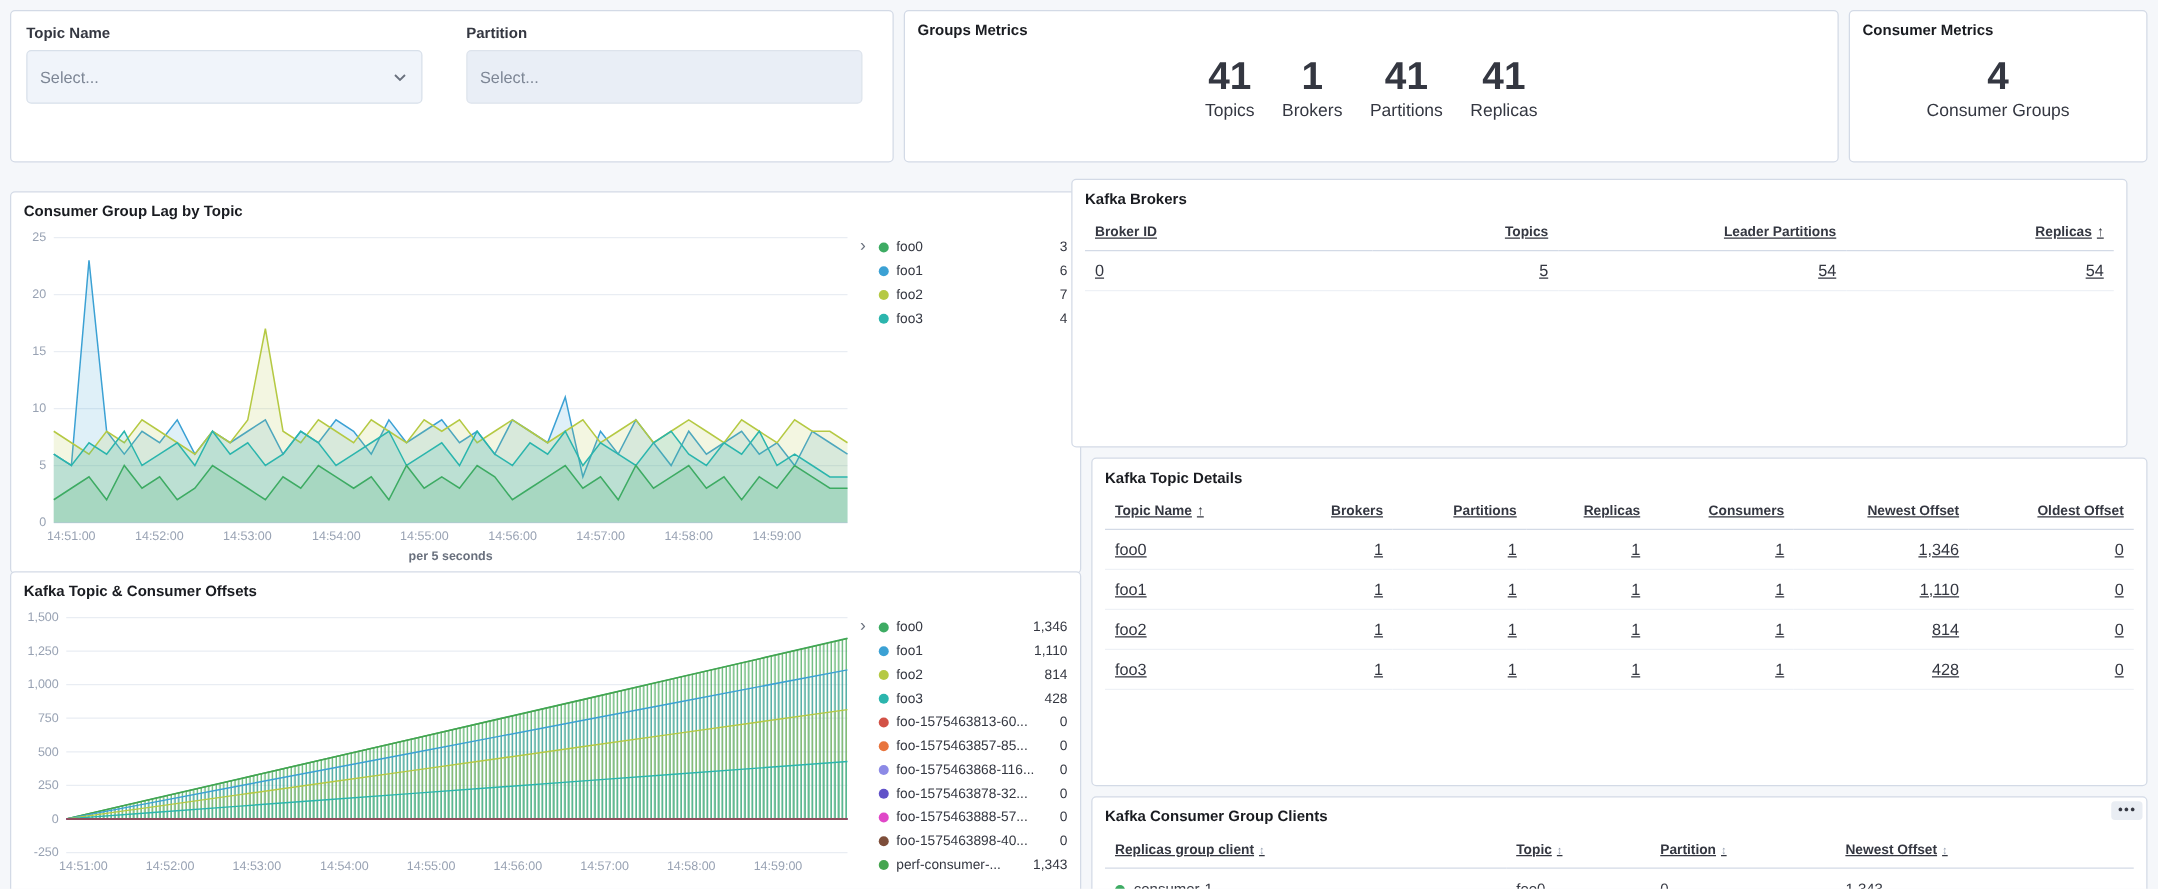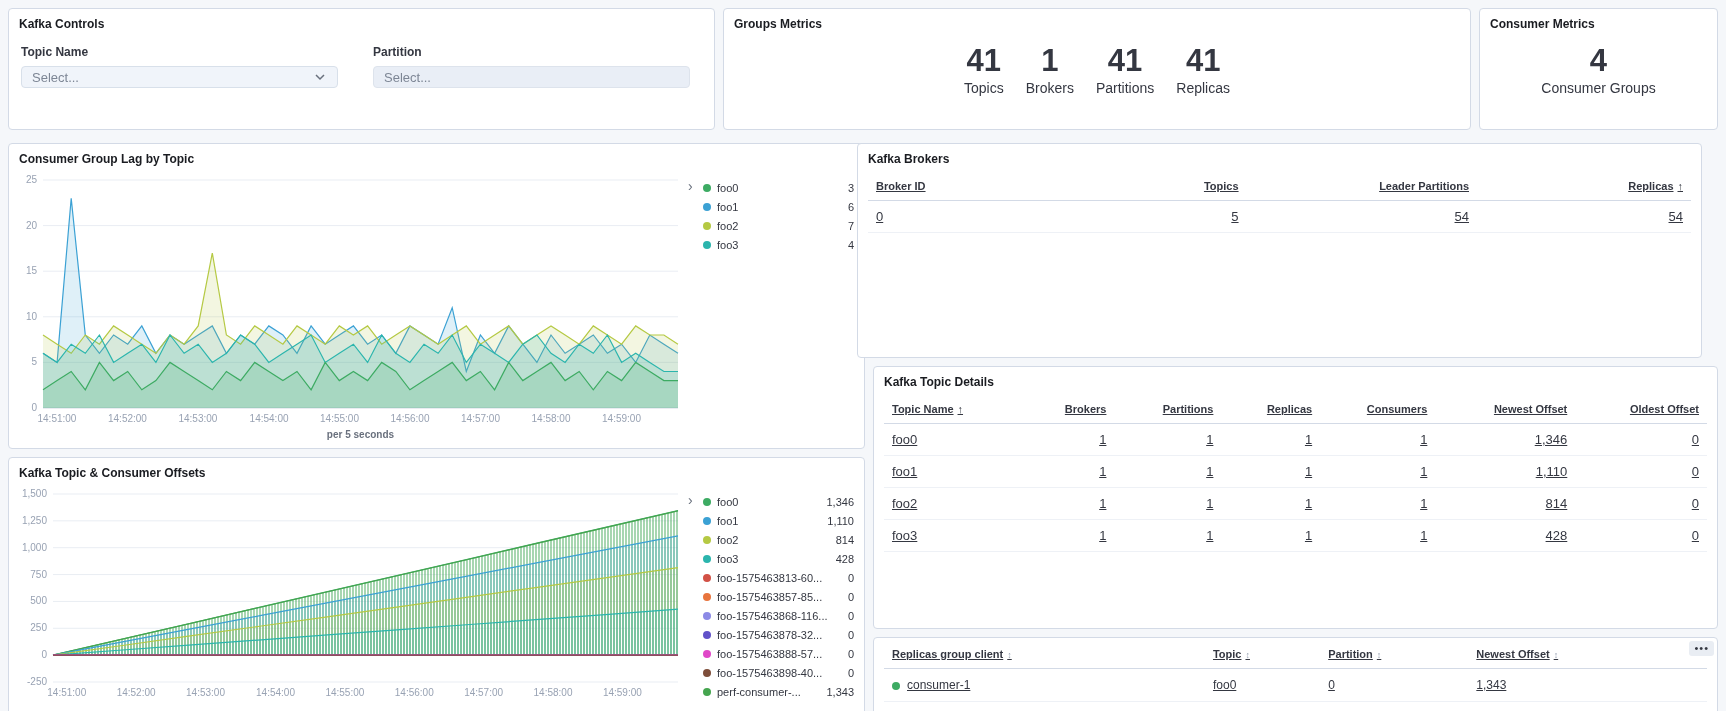--- a/index.html
+++ b/index.html
@@ -21,31 +21,31 @@
     font-size: 12px;
     font-weight: 700;
     color: #1a1c21;
     padding: 8px 10px 4px 10px;
     white-space: nowrap;
   }
   
   #p-controls { left:8px;   top:8px;   width:707px; height:122px; }
   #p-metrics  { left:723px; top:8px;   width:748px; height:122px; }
   #p-consumer { left:1479px;top:8px;   width:239px; height:122px; }
-  #p-lag      { left:8px;   top:143px; width:857px; height:306px; }
+  #p-lag      { left:8px;   top:153px; width:857px; height:306px; }
   #p-brokers  { left:857px; top:143px; width:845px; height:215px; }
   #p-topics   { left:873px; top:366px; width:845px; height:263px; }
   #p-offsets  { left:8px;   top:457px; width:857px; height:262px; }
   #p-clients  { left:873px; top:637px; width:845px; height:115px; }
 
   
   .controls-row { display:flex; gap:35px; padding:10px 12px 0 12px; }
   .field-label { display:block; font-size:12px; font-weight:700; color:#343741; margin-bottom:7px; }
   .combo {
-    width:317px; height:22px;
+    width:317px; height:43px;
     background:#f0f4fa;
     border:1px solid #d8e0ea;
     border-radius:4px;
     display:flex; align-items:center; justify-content:space-between;
     padding:0 10px;
     cursor:pointer;
   }
   .combo.plain { background:#e9eef6; border-color:#dde3ec; }
   .combo .ph { font-size:13px; color:#7d8695; }
   .combo .chev { display:flex; align-items:center; color:#69707d; }
@@ -87,21 +87,20 @@
     position:absolute; top:3px; right:3px;
     background:#e9edf3; border:none; border-radius:3px;
     font-size:11px; letter-spacing:1px; color:#343741;
     padding:2px 5px; cursor:pointer; line-height:1;
   }
 </style>
 </head>
 <body>
 
 <div class="panel" id="p-controls">
-  <div class="panel-title">Kafka Controls</div>
   <div class="controls-row">
     <div>
       <label class="field-label">Topic Name</label>
       <div class="combo">
         <span class="ph">Select...</span>
         <span class="chev">
           <svg width="14" height="14" viewBox="0 0 14 14">
               <path d="M3 5 L7 9 L11 5" fill="none" stroke="#69707d" stroke-width="1.5"></path>
             </svg>
         </span>
@@ -453,20 +452,21 @@
           <span class="legend-label">perf-consumer-...</span>
           <span class="legend-value">1,343</span>
         </div>
       </div>
     </div>
   </div>
 </div>
 
 <div class="panel" id="p-clients">
   <button class="options-btn">•••</button>
+  <div class="panel-title">Kafka Consumer Group Clients</div>
   <div class="panel-body-table">
     <table class="tbl-clients">
       <colgroup>
           <col style="width:39%">
           <col style="width:14%">
           <col style="width:18%">
           <col style="width:29%">
         </colgroup>
       <thead>
         <tr>

